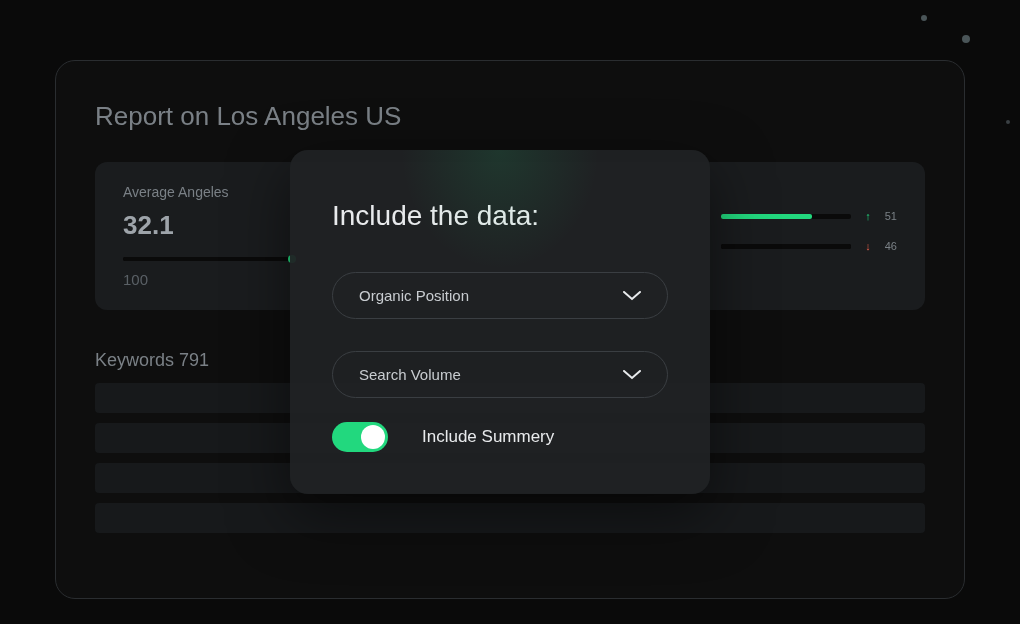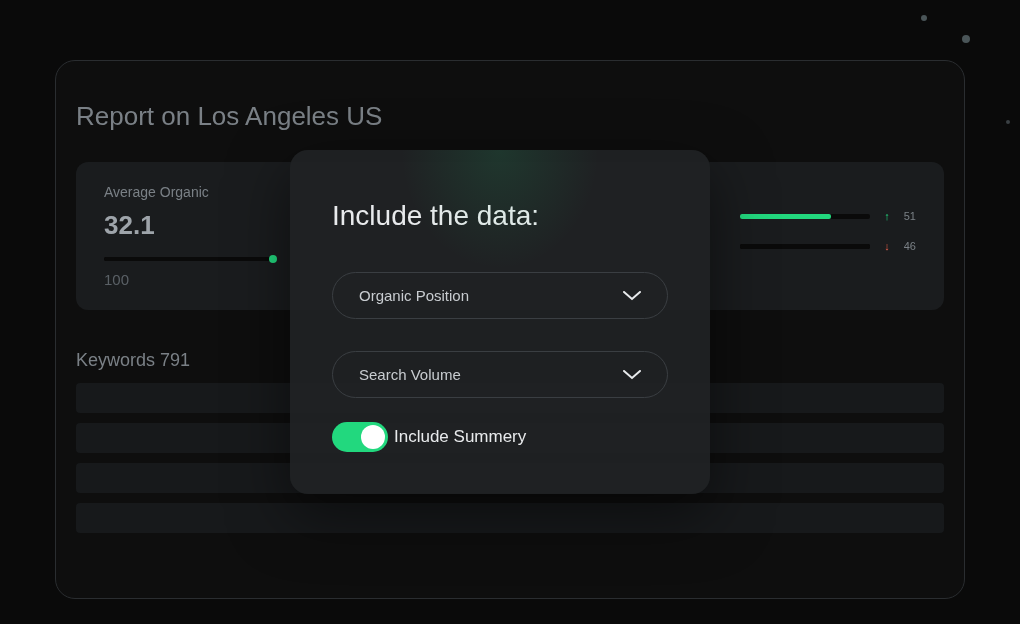--- a/index.html
+++ b/index.html
@@ -43,21 +43,21 @@
       background: #3a4044;
     }
     .panel {
       position: absolute;
       top: 60px;
       left: 55px;
       right: 55px;
       bottom: 25px;
       border: 1px solid #2a2d30;
       border-radius: 20px;
-      padding: 40px 20px;
+      padding: 40px 39px;
       background: #0e0e0e;
     }
     .report-title {
       color: #7a8086;
       font-size: 26px;
       font-weight: 500;
       margin-bottom: 30px;
     }
     .card {
       background: #1a1c1e;
@@ -207,21 +207,21 @@
       color: #c8ccd0;
       font-size: 15px;
     }
     .chevron {
       width: 18px;
       height: 10px;
     }
     .toggle-row {
       display: flex;
       align-items: center;
-      gap: 6px;
+      gap: 34px;
       margin-top: 24px;
     }
     .toggle {
       width: 56px;
       height: 30px;
       background: #22d87e;
       border-radius: 15px;
       position: relative;
       cursor: pointer;
     }
@@ -246,21 +246,21 @@
   <div class="dot"></div>
   <div class="dot"></div>
 </div>
 <div class="dot-lower"></div>
 
 <div class="panel">
   <div class="report-title">Report on Los Angeles US</div>
 
   <div class="card">
     <div class="avg-pos-block">
-      <div class="avg-label">Average Organic</div>
+      <div class="avg-label">Average Angeles</div>
       <div class="avg-value">32.1</div>
       <div class="progress-bar">
         <div class="progress-fill"></div>
         <div class="progress-dot"></div>
       </div>
       <div class="progress-caption">100</div>
     </div>
 
     <div class="right-metrics">
       <div class="metric-row">

